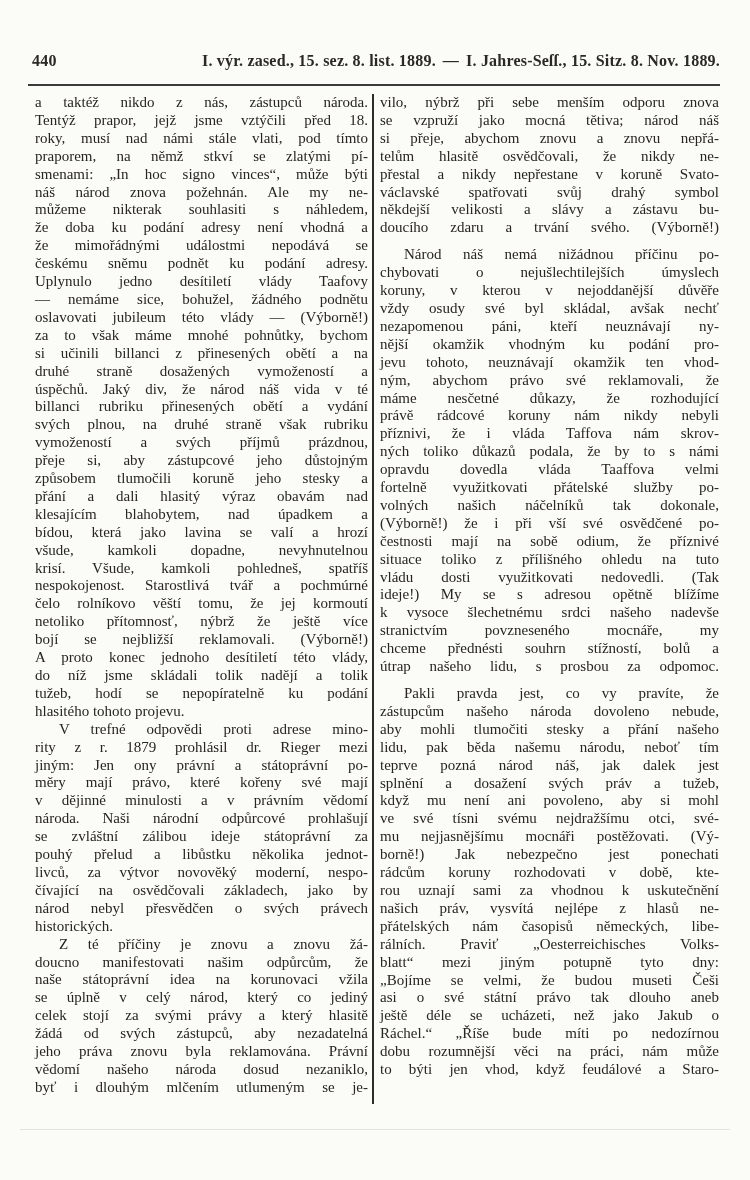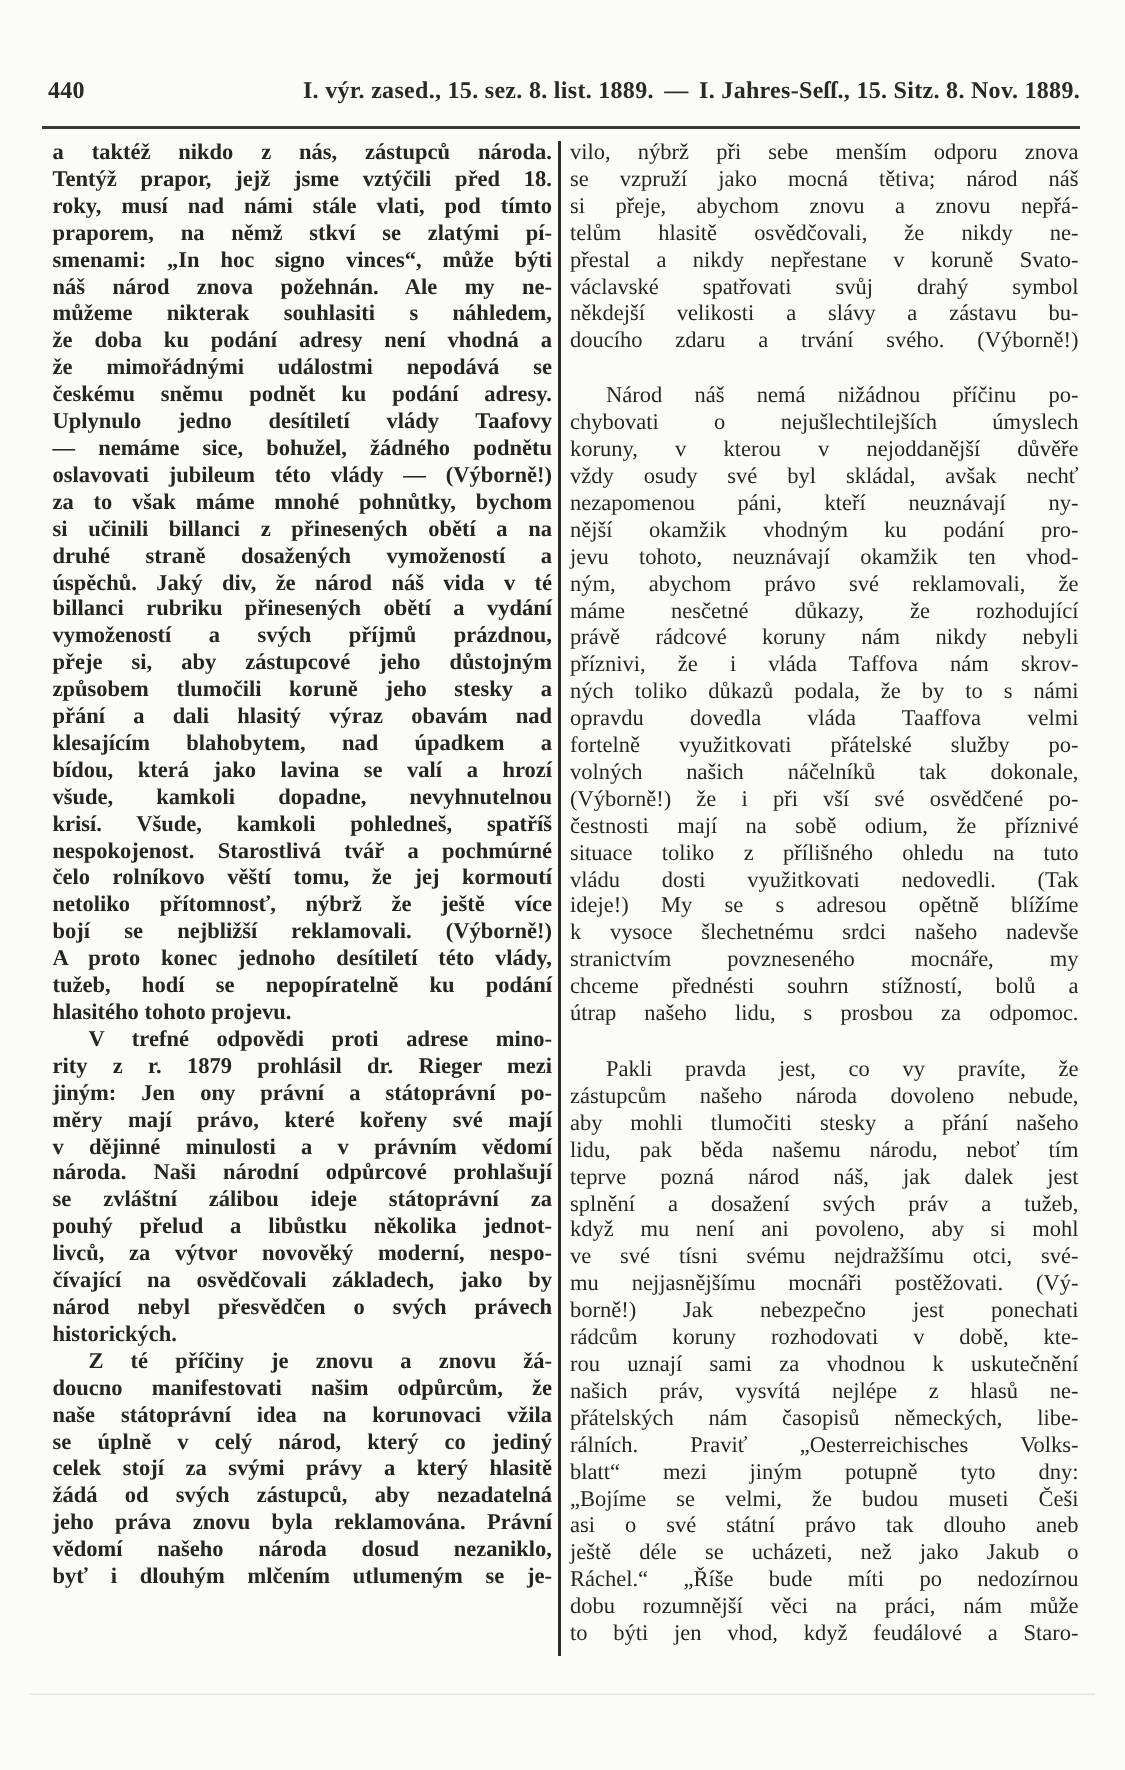--- a/index.html
+++ b/index.html
@@ -29,37 +29,37 @@
   .header-rule {
     position: absolute;
     top: 84px; left: 28px; width: 692px; height: 2px;
     background: #3a3a38;
   }
   .columns {
     position: absolute;
     top: 94px; left: 35px;
     display: flex; width: 684px;
   }
-  .col-left  { width: 333px; font-weight: bold; }
+  .col-left  { width: 333px; }
   .col-right { width: 339px; }
   .divider {
     width: 2px; height: 1010px;
     background: #2d2b28;
     margin-left: 4px; margin-right: 6px;
   }
   .line {
     font-size: 15px;
     line-height: 17.9px;
     text-align: justify;
     text-align-last: justify;
     text-justify: inter-word;
   }
   .line.short-last { text-align-last: left; }
   .line.indent { text-indent: 24px; }
-  .para.gap-before { margin-top: 19px; }
+  .para.gap-before { margin-top: 9px; }
   .bottom-rule {
     position: absolute;
     top: 1129px; left: 20px; width: 710px; height: 1px;
     background: #e3e3e0;
   }
 </style>
 </head>
 <body>
 
 <div class="page">
@@ -86,33 +86,35 @@
           <div class="line">že mimořádnými událostmi nepodává se</div>
           <div class="line">českému sněmu podnět ku podání adresy.</div>
           <div class="line">Uplynulo jedno desítiletí vlády Taafovy</div>
           <div class="line">— nemáme sice, bohužel, žádného podnětu</div>
           <div class="line">oslavovati jubileum této vlády — (Výborně!)</div>
           <div class="line">za to však máme mnohé pohnůtky, bychom</div>
           <div class="line">si učinili billanci z přinesených obětí a na</div>
           <div class="line">druhé straně dosažených vymožeností a</div>
           <div class="line">úspěchů. Jaký div, že národ náš vida v té</div>
           <div class="line">billanci rubriku přinesených obětí a vydání</div>
+          <div class="line">svých plnou, na druhé straně však rubriku</div>
           <div class="line">vymožeností a svých příjmů prázdnou,</div>
           <div class="line">přeje si, aby zástupcové jeho důstojným</div>
           <div class="line">způsobem tlumočili koruně jeho stesky a</div>
           <div class="line">přání a dali hlasitý výraz obavám nad</div>
           <div class="line">klesajícím blahobytem, nad úpadkem a</div>
           <div class="line">bídou, která jako lavina se valí a hrozí</div>
           <div class="line">všude, kamkoli dopadne, nevyhnutelnou</div>
           <div class="line">krisí. Všude, kamkoli pohledneš, spatříš</div>
           <div class="line">nespokojenost. Starostlivá tvář a pochmúrné</div>
           <div class="line">čelo rolníkovo věští tomu, že jej kormoutí</div>
           <div class="line">netoliko přítomnosť, nýbrž že ještě více</div>
           <div class="line">bojí se nejbližší reklamovali. (Výborně!)</div>
           <div class="line">A proto konec jednoho desítiletí této vlády,</div>
+          <div class="line">do níž jsme skládali tolik nadějí a tolik</div>
           <div class="line">tužeb, hodí se nepopíratelně ku podání</div>
           <div class="line short-last">hlasitého tohoto projevu.</div>
         </div>
         <div class="para">
           <div class="line indent">V trefné odpovědi proti adrese mino-</div>
           <div class="line">rity z r. 1879 prohlásil dr. Rieger mezi</div>
           <div class="line">jiným: Jen ony právní a státoprávní po-</div>
           <div class="line">měry mají právo, které kořeny své mají</div>
           <div class="line">v dějinné minulosti a v právním vědomí</div>
           <div class="line">národa. Naši národní odpůrcové prohlašují</div>

